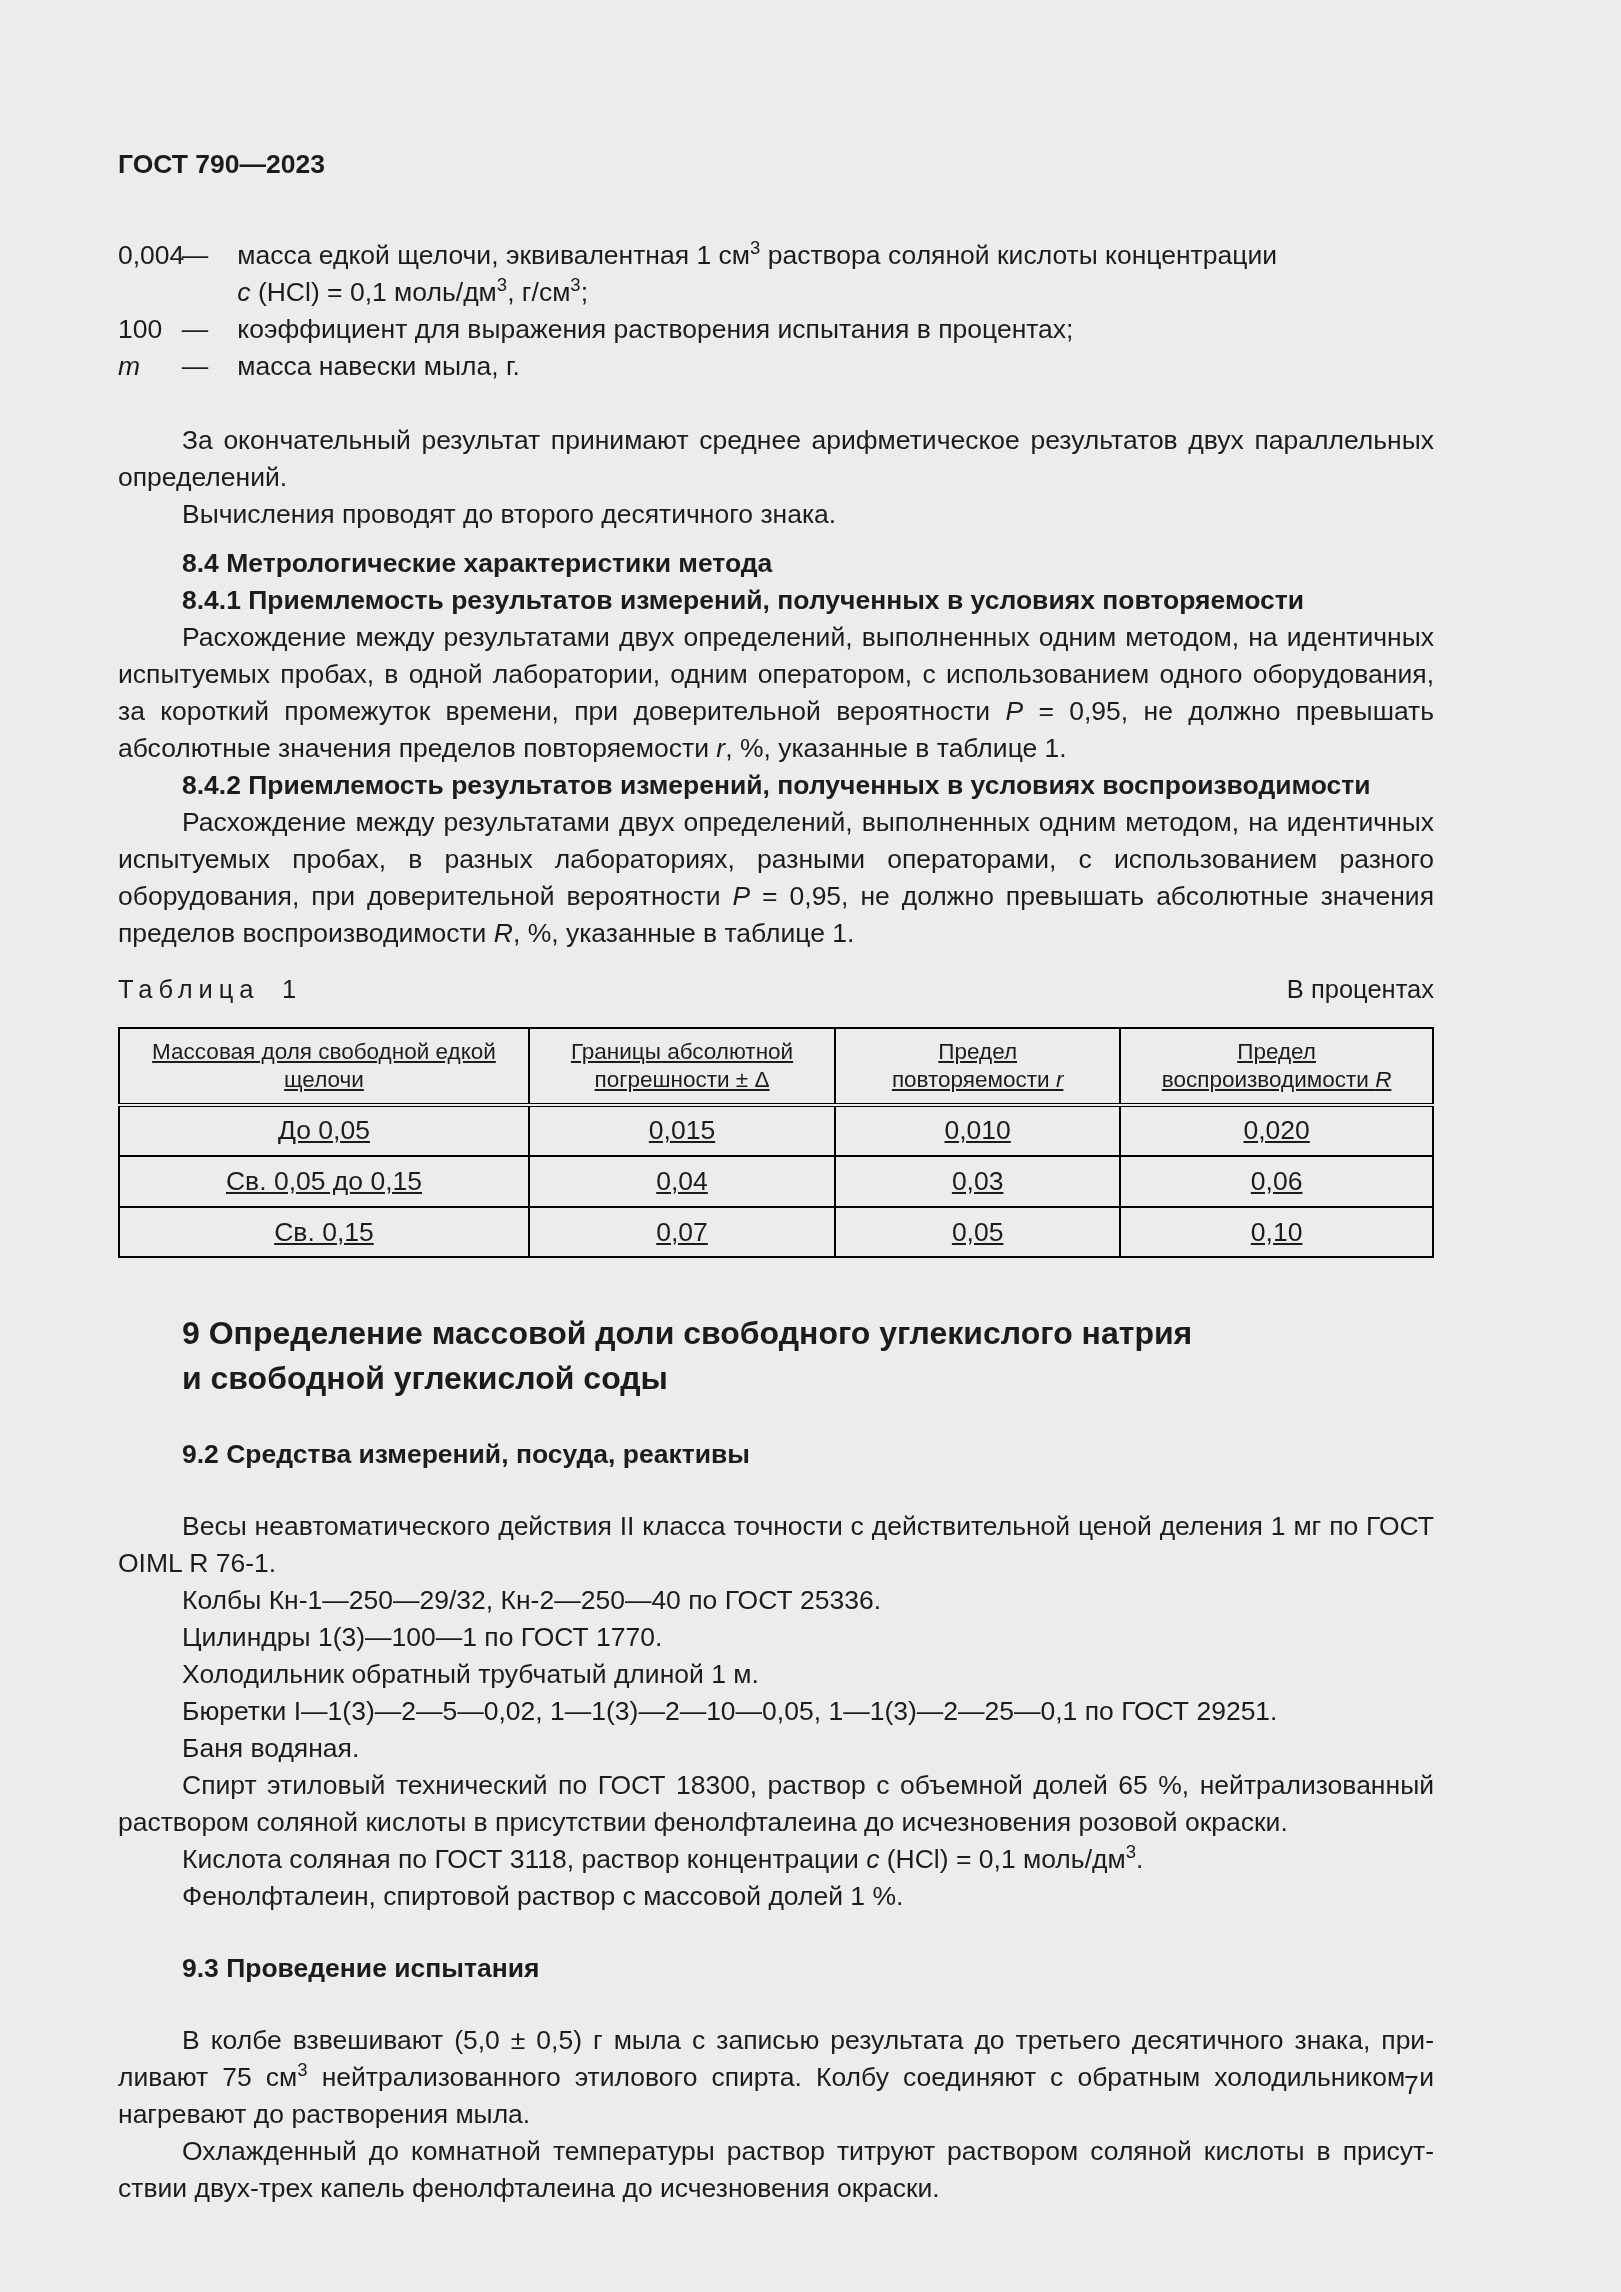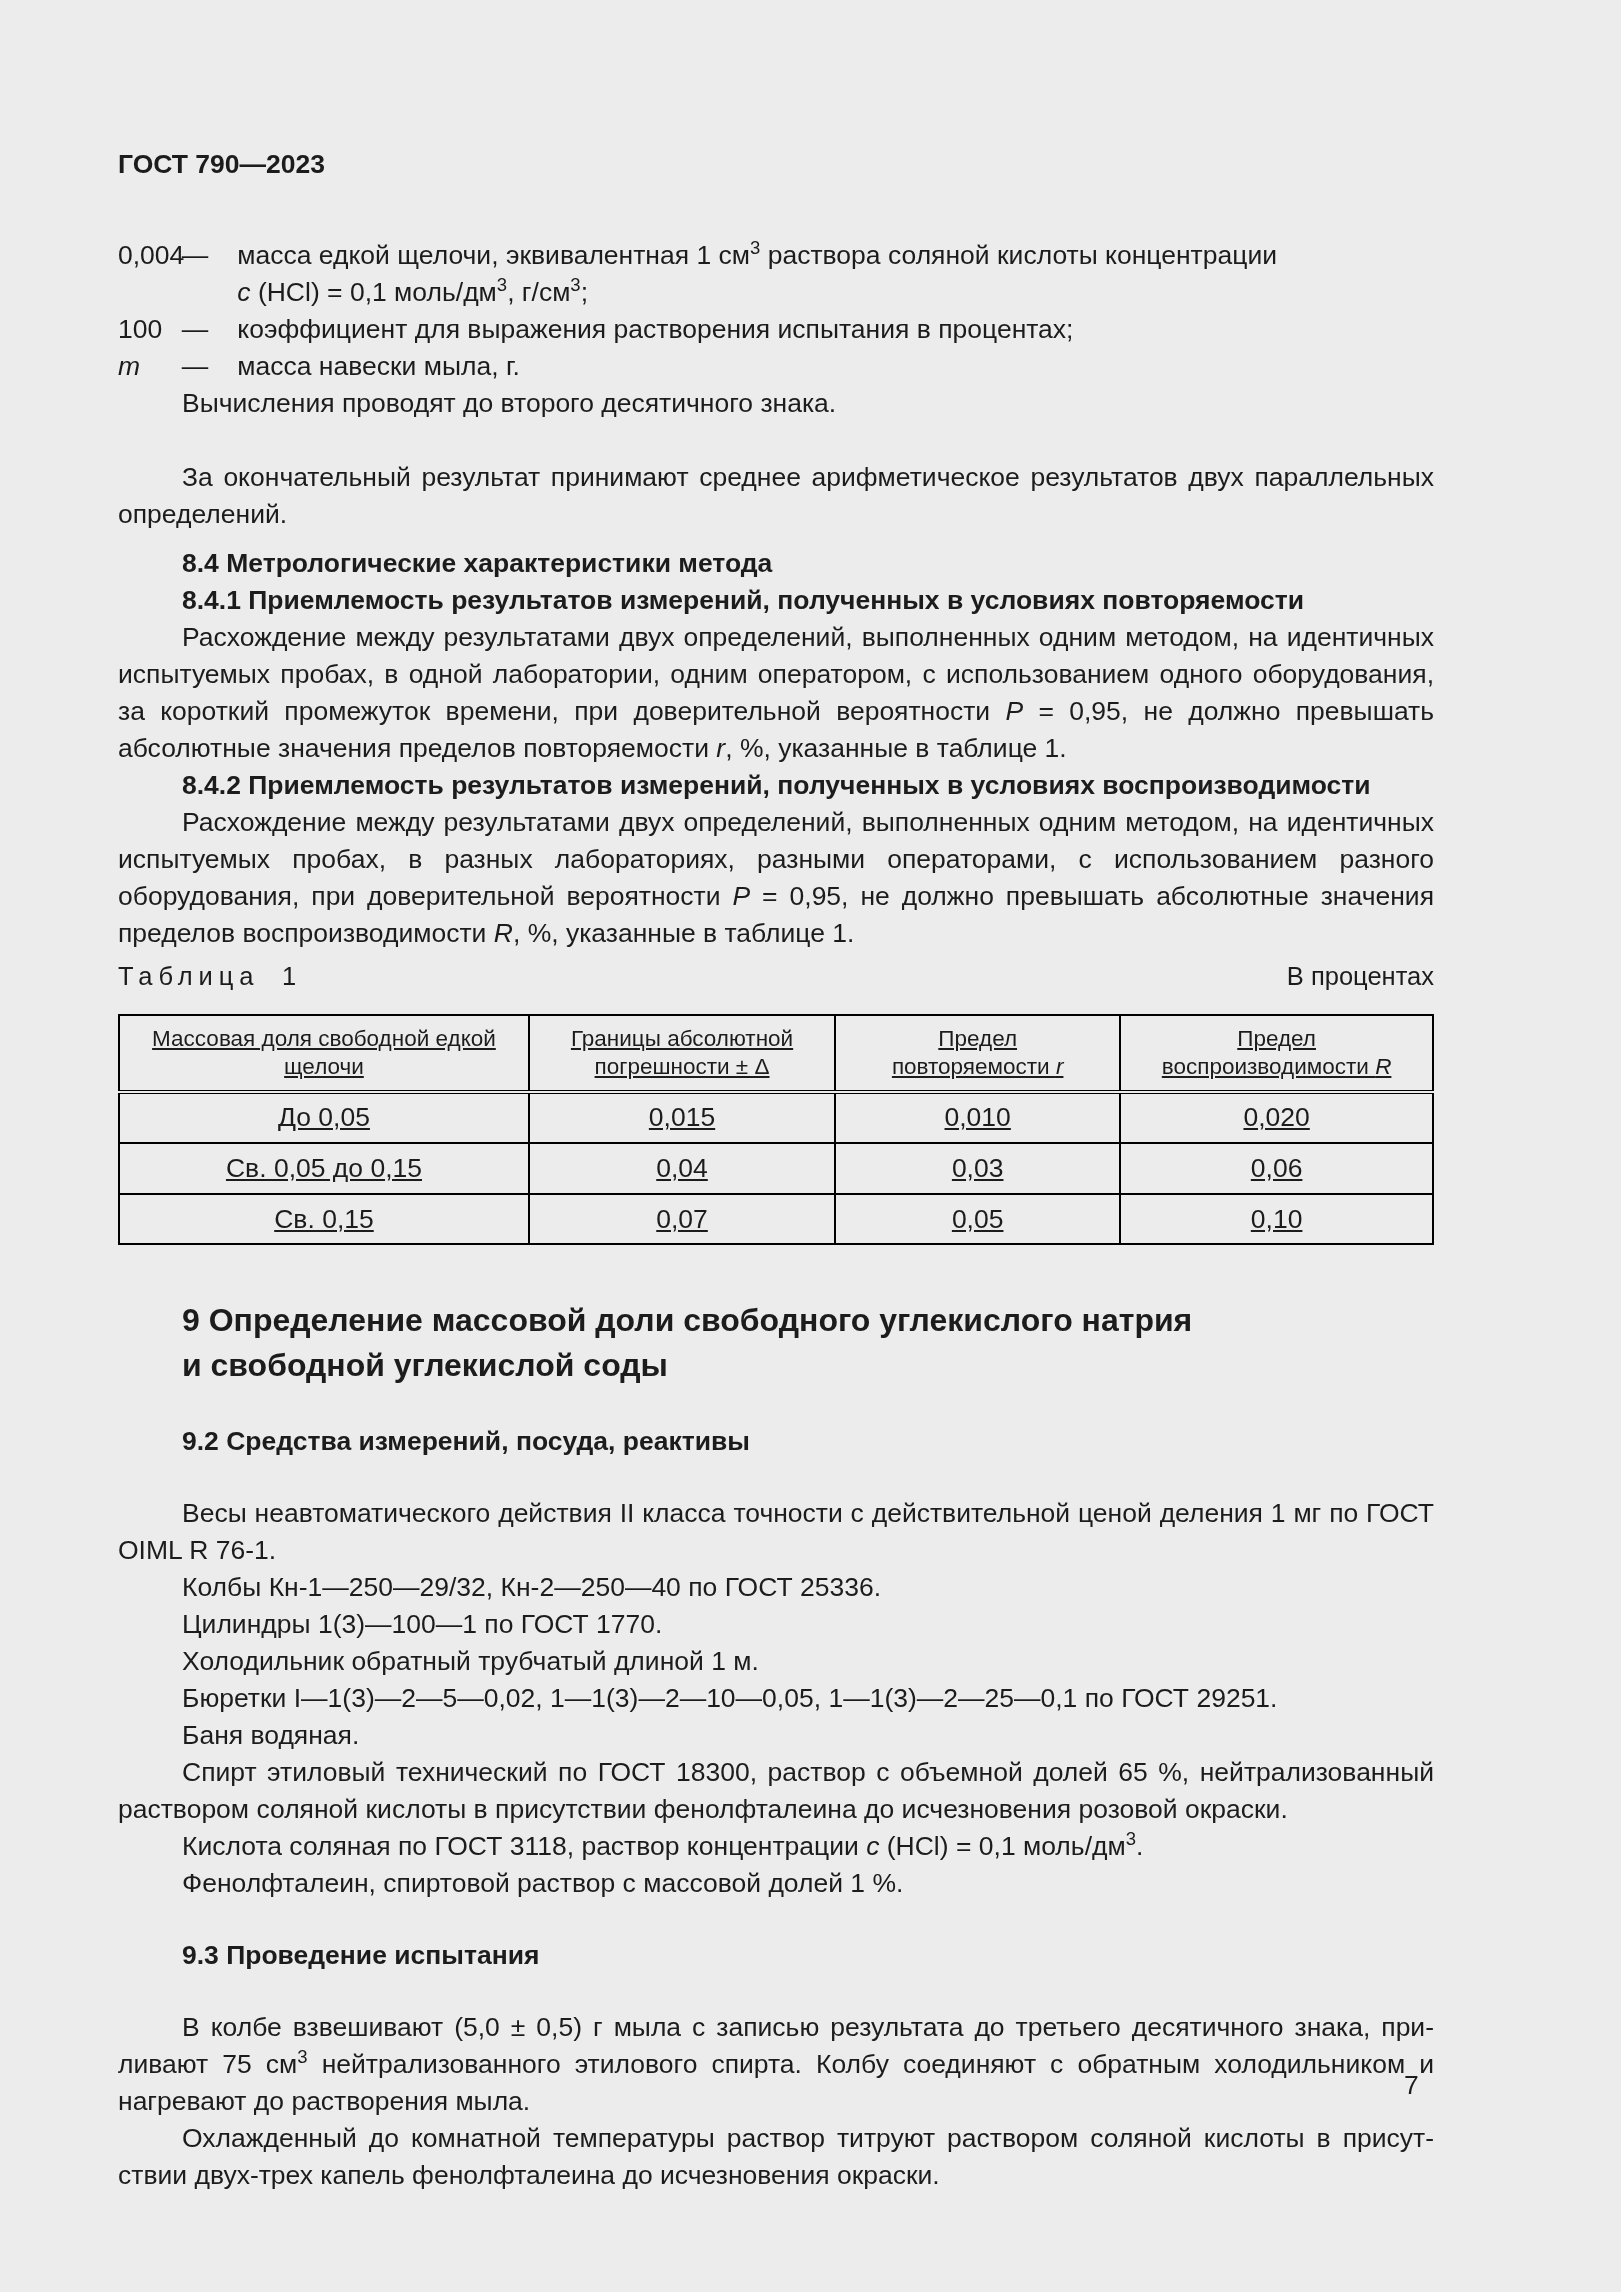--- a/index.html
+++ b/index.html
@@ -18,21 +18,21 @@
   .def-dash{flex:none;margin:0 29px 0 7.8px;}
   .def-desc{flex:1;min-width:0;}
   
   .para{font-size:26.5px;line-height:37px;text-align:justify;text-indent:64px;margin:0;}
   .h-bold{font-size:26.5px;line-height:37px;font-weight:bold;text-indent:64px;margin:0;text-align:left;}
   .mt38{margin-top:37px;}
   .mt16{margin-top:12px;}
   .it{font-style:italic;}
   sup{font-size:70%;line-height:0;vertical-align:super;}
   
-  .table-cap{display:flex;justify-content:space-between;align-items:baseline;margin-top:9px;font-size:25.5px;line-height:31px;}
+  .table-cap{display:flex;justify-content:space-between;align-items:baseline;margin-top:22px;font-size:25.5px;line-height:31px;}
   .cap-label{letter-spacing:5.9px;word-spacing:9.8px;}
   table.t1{border-collapse:collapse;width:100%;margin-top:22px;table-layout:fixed;text-decoration:underline;}
   table.t1 th,table.t1 td{border:2px solid #000;text-align:center;vertical-align:middle;}
   table.t1 th{font-weight:normal;font-size:22.5px;line-height:28px;padding:8.8px 5.9px;border-bottom:4.9px double #000;}
   table.t1 td{font-size:26.5px;line-height:29px;padding:9.8px 5.9px;}
   table.t1 tbody tr + tr td{border-top:2.9px solid #000;}
   
   .sec-title{font-size:32px;line-height:45px;font-weight:bold;margin:53px 0 0 64px;text-align:left;}
   .mt40{margin-top:39px;}
   .mt36{margin-top:35px;}
@@ -56,22 +56,22 @@
       <span class="def-dash">—</span>
       <span class="def-desc"><span>коэффициент для выражения растворения испытания в процентах;</span></span>
     </div>
     <div class="def-row">
       <span class="def-term"><span class="it">m</span></span>
       <span class="def-dash">—</span>
       <span class="def-desc"><span>масса навески мыла, г.</span></span>
     </div>
   </div>
 
+  <p class="para mt38">За окончательный результат принимают среднее арифметическое результатов двух параллель­ных определений.</p>
   <p class="para">Вычисления проводят до второго десятичного знака.</p>
-  <p class="para mt38">За окончательный результат принимают среднее арифметическое результатов двух параллель­ных определений.</p>
 
   <p class="h-bold mt16">8.4 Метрологические характеристики метода</p>
 
   <p class="h-bold">8.4.1 Приемлемость результатов измерений, полученных в условиях повторяемости</p>
   <p class="para"><span>Расхождение между результатами двух определений, выполненных одним методом, на идентич­ных испытуемых пробах, в одной лаборатории, одним оператором, с использованием одного оборудо­вания, за короткий промежуток времени, при доверительной вероятности </span><span class="it">P</span><span> = 0,95, не должно превы­шать абсолютные значения пределов повторяемости </span><span class="it">r</span><span>, %, указанные в таблице 1.</span></p>
 
   <p class="h-bold">8.4.2 Приемлемость результатов измерений, полученных в условиях воспроизводимости</p>
   <p class="para"><span>Расхождение между результатами двух определений, выполненных одним методом, на идентич­ных испытуемых пробах, в разных лабораториях, разными операторами, с использованием разного оборудования, при доверительной вероятности </span><span class="it">P</span><span> = 0,95, не должно превышать абсолютные значения пределов воспроизводимости </span><span class="it">R</span><span>, %, указанные в таблице 1.</span></p>
 
   <div class="table-cap">

